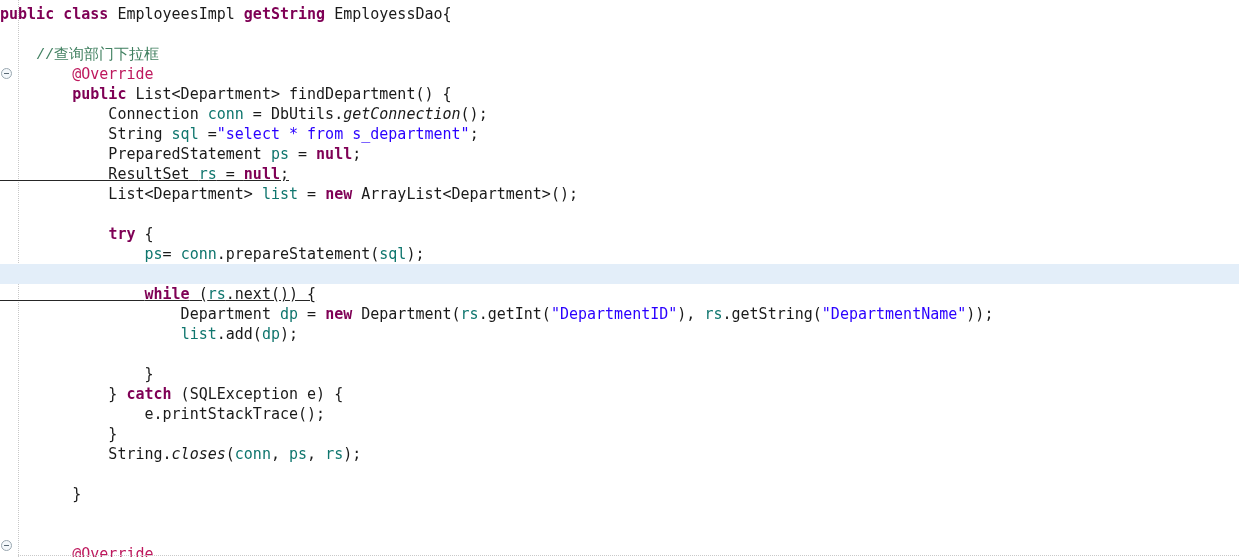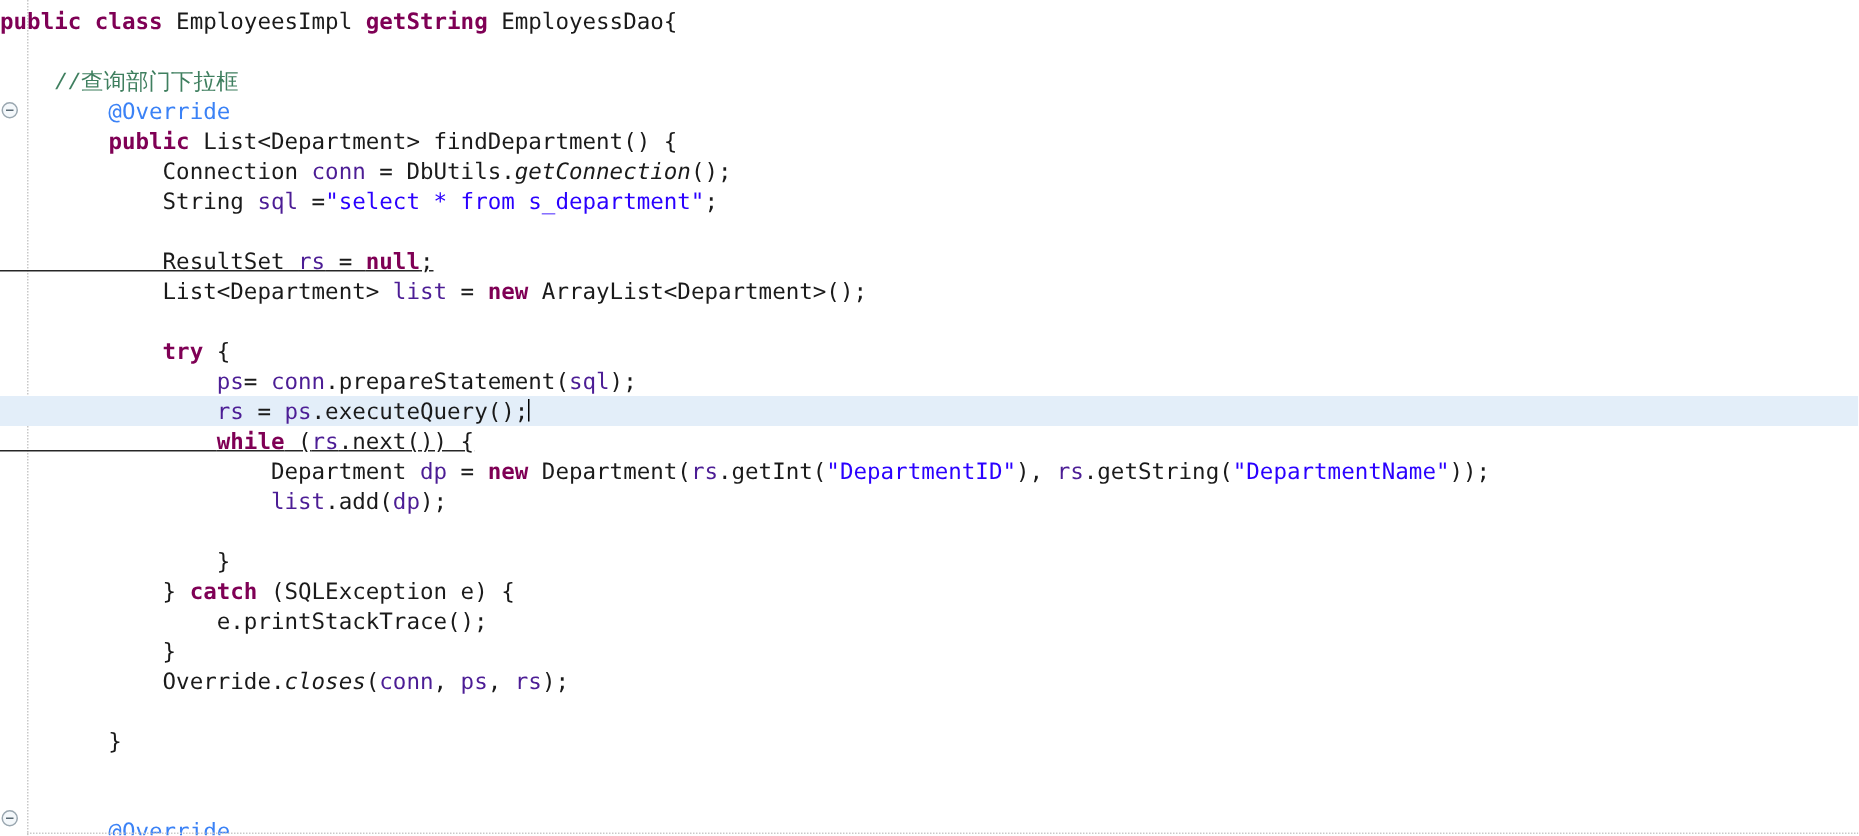--- a/index.html
+++ b/index.html
@@ -76,23 +76,23 @@
     line-height: 20px;
     white-space: pre;
     font-size: 15px;
     font-family: "DejaVu Sans Mono", monospace;
     color: #262626;
   }
   .tok { white-space: pre; }
   .kw      { color: #7f0055; font-weight: bold; }
   .str     { color: #2a00ff; }
   .cmt     { color: #3f7f5f; }
-  .ann     { color: #3b82f6; }
+  .ann     { color: #be185d; }
   .plain   { color: #1a1a1a; }
-  .local   { color: #4c1d95; }
+  .local   { color: #0f766e; }
   .stat    { color: #1a1a1a; font-style: italic; margin-top: 44px; }
   
   .caret {
     display: inline-block;
     width: 1px;
     height: 15px;
     background: #000000;
     vertical-align: -2px;
   }
   .zh { font-family: Liberation Mono, monospace; }
@@ -122,36 +122,36 @@
       <div class="fold-marker" style="top: 540px;"></div>
     </div>
 
   <div class="code-layer" id="code-layer">
       <div class="line" style="top: 4px;"><span class="tok kw">public</span><span class="tok plain"> </span><span class="tok kw">class</span><span class="tok plain"> EmployeesImpl </span><span class="tok kw">getString</span><span class="tok plain"> EmployessDao{</span></div>
       <div class="line" style="top: 44px;"><span class="tok cmt zh">    //查询部门下拉框</span></div>
       <div class="line" style="top: 64px;"><span class="tok ann">        @Override</span></div>
       <div class="line" style="top: 84px;"><span class="tok plain">        </span><span class="tok kw">public</span><span class="tok plain"> List&lt;Department&gt; findDepartment() {</span></div>
       <div class="line" style="top: 104px;"><span class="tok plain">            Connection </span><span class="tok local">conn</span><span class="tok plain"> = DbUtils.</span><span class="tok stat">getConnection</span><span class="tok plain">();</span></div>
       <div class="line" style="top: 124px;"><span class="tok plain">            String </span><span class="tok local">sql</span><span class="tok plain"> =</span><span class="tok str">"select * from s_department"</span><span class="tok plain">;</span></div>
+      <div class="line" style="top: 144px;"><span class="tok plain">            PreparedStatement </span><span class="tok local">ps</span><span class="tok plain"> = </span><span class="tok kw">null</span><span class="tok plain">;</span></div>
       <div class="line" style="top: 164px; text-decoration: underline;"><span class="tok plain">            ResultSet </span><span class="tok local">rs</span><span class="tok plain"> = </span><span class="tok kw">null</span><span class="tok plain">;</span></div>
       <div class="line" style="top: 184px;"><span class="tok plain">            List&lt;Department&gt; </span><span class="tok local">list</span><span class="tok plain"> = </span><span class="tok kw">new</span><span class="tok plain"> ArrayList&lt;Department&gt;();</span></div>
       <div class="line" style="top: 204px;"></div>
       <div class="line" style="top: 224px;"><span class="tok plain">            </span><span class="tok kw">try</span><span class="tok plain"> {</span></div>
       <div class="line" style="top: 244px;"><span class="tok plain">                </span><span class="tok local">ps</span><span class="tok plain">= </span><span class="tok local">conn</span><span class="tok plain">.prepareStatement(</span><span class="tok local">sql</span><span class="tok plain">);</span></div>
       <div class="current-line" style="top: 264px; background: rgb(227, 238, 249);"></div>
-      <div class="line" style="top: 264px;"><span class="tok plain">                </span><span class="tok local">rs</span><span class="tok plain"> = </span><span class="tok local">ps</span><span class="tok plain">.executeQuery();</span><span class="caret"></span></div>
       <div class="line" style="top: 284px; text-decoration: underline;"><span class="tok plain">                </span><span class="tok kw">while</span><span class="tok plain"> (</span><span class="tok local">rs</span><span class="tok plain">.next()) {</span></div>
       <div class="line" style="top: 304px;"><span class="tok plain">                    Department </span><span class="tok local">dp</span><span class="tok plain"> = </span><span class="tok kw">new</span><span class="tok plain"> Department(</span><span class="tok local">rs</span><span class="tok plain">.getInt(</span><span class="tok str">"DepartmentID"</span><span class="tok plain">), </span><span class="tok local">rs</span><span class="tok plain">.getString(</span><span class="tok str">"DepartmentName"</span><span class="tok plain">));</span></div>
       <div class="line" style="top: 324px;"><span class="tok plain">                    </span><span class="tok local">list</span><span class="tok plain">.add(</span><span class="tok local">dp</span><span class="tok plain">);</span></div>
       <div class="line" style="top: 344px;"></div>
       <div class="line" style="top: 364px;"><span class="tok plain">                }</span></div>
       <div class="line" style="top: 384px;"><span class="tok plain">            } </span><span class="tok kw">catch</span><span class="tok plain"> (SQLException e) {</span></div>
       <div class="line" style="top: 404px;"><span class="tok plain">                e.printStackTrace();</span></div>
       <div class="line" style="top: 424px;"><span class="tok plain">            }</span></div>
-      <div class="line" style="top: 444px;"><span class="tok plain">            Override.</span><span class="tok stat">closes</span><span class="tok plain">(</span><span class="tok local">conn</span><span class="tok plain">, </span><span class="tok local">ps</span><span class="tok plain">, </span><span class="tok local">rs</span><span class="tok plain">);</span></div>
+      <div class="line" style="top: 444px;"><span class="tok plain">            String.</span><span class="tok stat">closes</span><span class="tok plain">(</span><span class="tok local">conn</span><span class="tok plain">, </span><span class="tok local">ps</span><span class="tok plain">, </span><span class="tok local">rs</span><span class="tok plain">);</span></div>
       <div class="line" style="top: 484px;"><span class="tok plain">        }</span></div>
       <div class="line" style="top: 504px;"></div>
       <div class="line" style="top: 544px;"><span class="tok ann">        @Override</span></div>
     </div>
 
   <div class="bottom-edge"></div>
 
 </div>
 
 </body></html>

